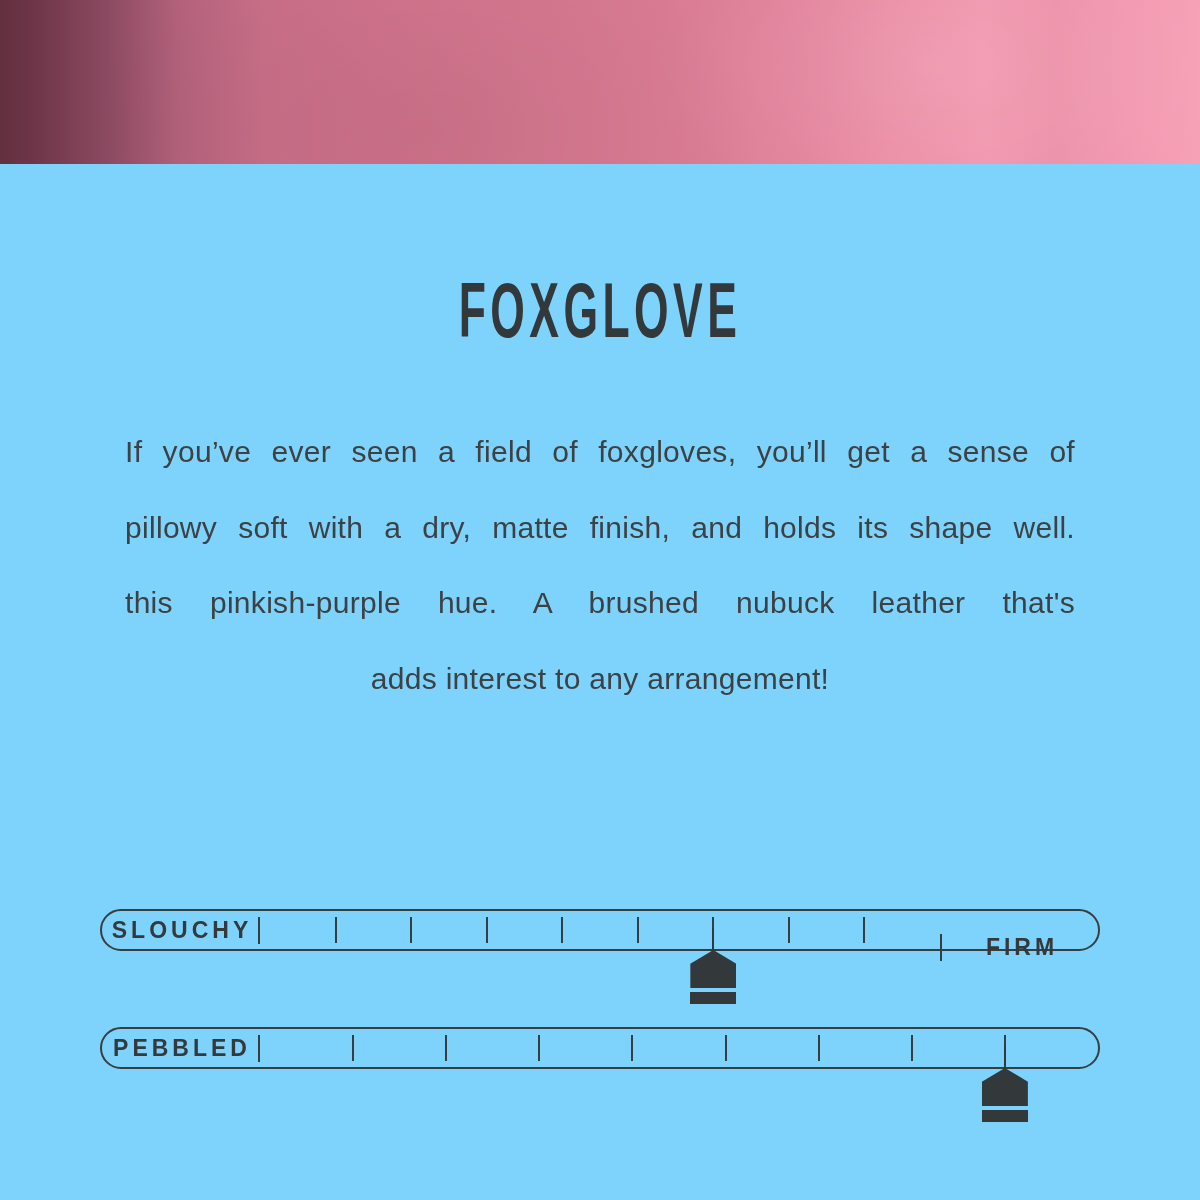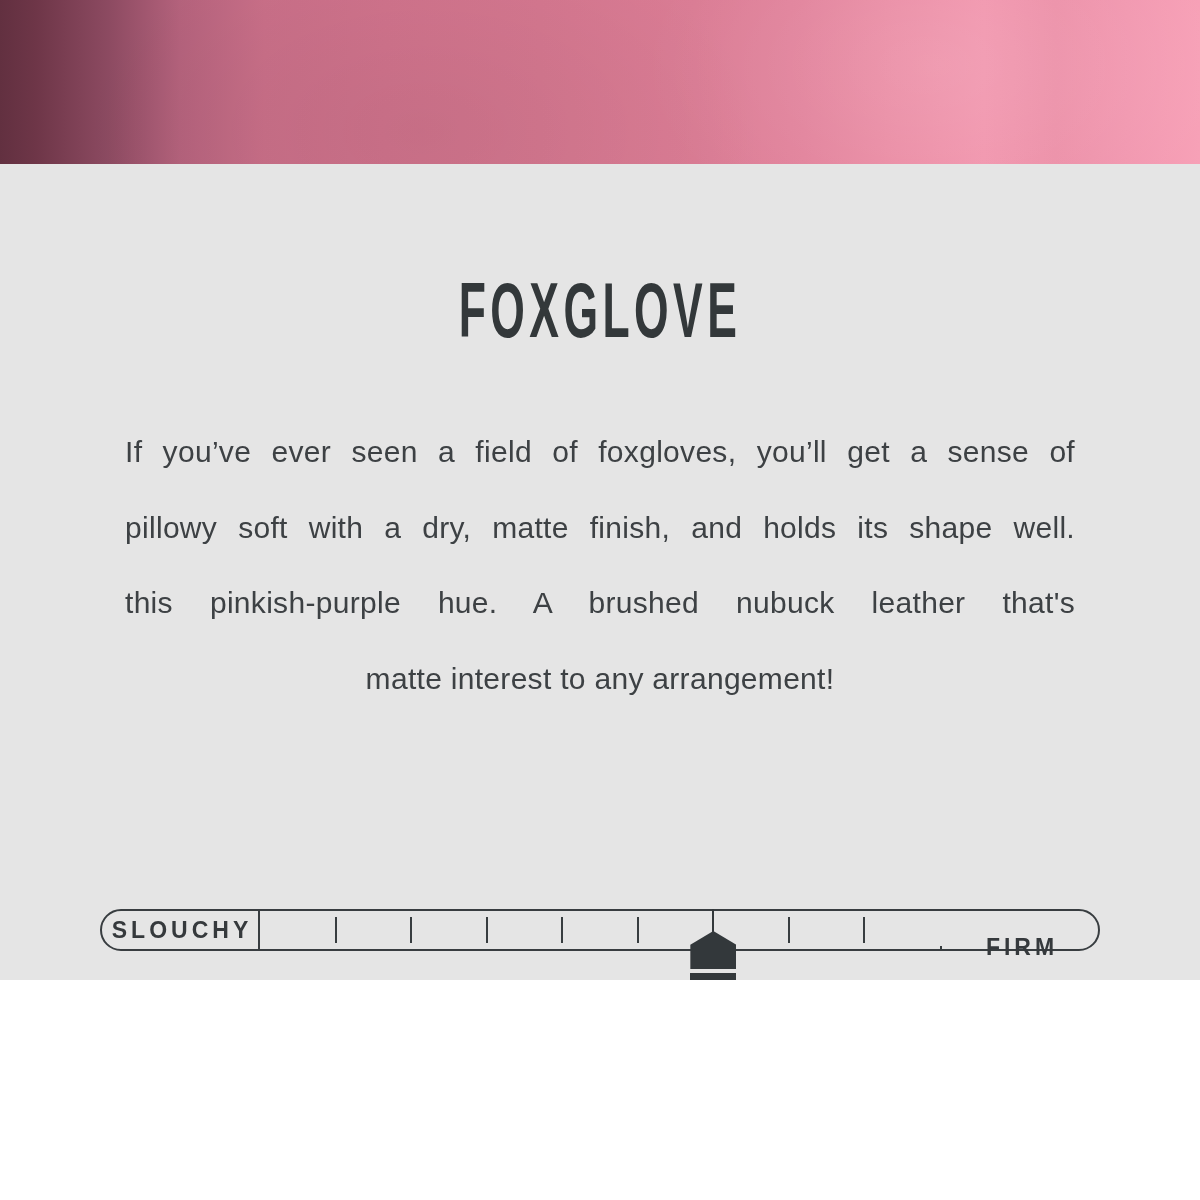--- a/index.html
+++ b/index.html
@@ -1,18 +1,18 @@
 <!DOCTYPE html>
 <html><head>
 <meta charset="utf-8">
 <style>
   html,body { margin:0; padding:0; }
   .page {
-    position:relative; width:1200px; height:980px;
-    background:#e5e5e5; overflow:hidden;
+    position:relative; width:1200px; height:1200px;
+    background:#7dd3fc; overflow:hidden;
     font-family:"Liberation Sans", sans-serif;
   }
 
   
   .banner {
     position:absolute; top:0; left:0; width:1200px; height:164px;
     background:linear-gradient(90deg,
       #623040 0%, #6e3648 3%, #8c4a61 9%, #b4627c 15%, #c96f88 22%,
       #d0738c 32%, #d4778f 45%, #da7c94 58%, #e2839c 67%, #ea8ca4 74%,
       #f195ad 82%, #ec90a8 88%, #f298b0 94%, #f7a1b7 100%);
@@ -42,21 +42,21 @@
     line-height:75.5px; height:75.5px;
     text-align:justify; text-align-last:justify;
     white-space:normal; letter-spacing:0.3px;
   }
   .desc-line.last { text-align-last:center; }
 
   
   .slider {
     position:absolute; left:100px; width:1000px; height:42px;
     border:2px solid #383d40; border-radius:22px;
-    box-sizing:border-box; display:flex; background:transparent;
+    box-sizing:border-box; display:flex; background:transparent;align-items:center;
   }
   .slider-1 { top:909px; }
   .slider-2 { top:1027px; }
 
   .slider .cap {
     width:158px; flex:0 0 158px; display:flex;
     align-items:center; justify-content:center;
     font-size:23px; font-weight:700; color:#35393c;
     letter-spacing:4px; text-indent:4px; box-sizing:border-box;
   }
@@ -90,21 +90,21 @@
 <div class="page">
 
   <div class="banner"></div>
 
   <div class="title">FOXGLOVE</div>
 
   <div class="desc">
     <div class="desc-line">If you’ve ever seen a field of foxgloves, you’ll get a sense of</div>
     <div class="desc-line">pillowy soft with a dry, matte finish, and holds its shape well.</div>
     <div class="desc-line">this pinkish-purple hue. A brushed nubuck leather that's</div>
-    <div class="desc-line last">matte interest to any arrangement!</div>
+    <div class="desc-line last">adds interest to any arrangement!</div>
   </div>
 
   <div class="slider slider-1">
     <div class="cap left">SLOUCHY</div>
     <div class="track">
       <div class="tick t1"></div>
       <div class="tick t2"></div>
       <div class="tick t3"></div>
       <div class="tick t4"></div>
       <div class="tick t5"></div>

